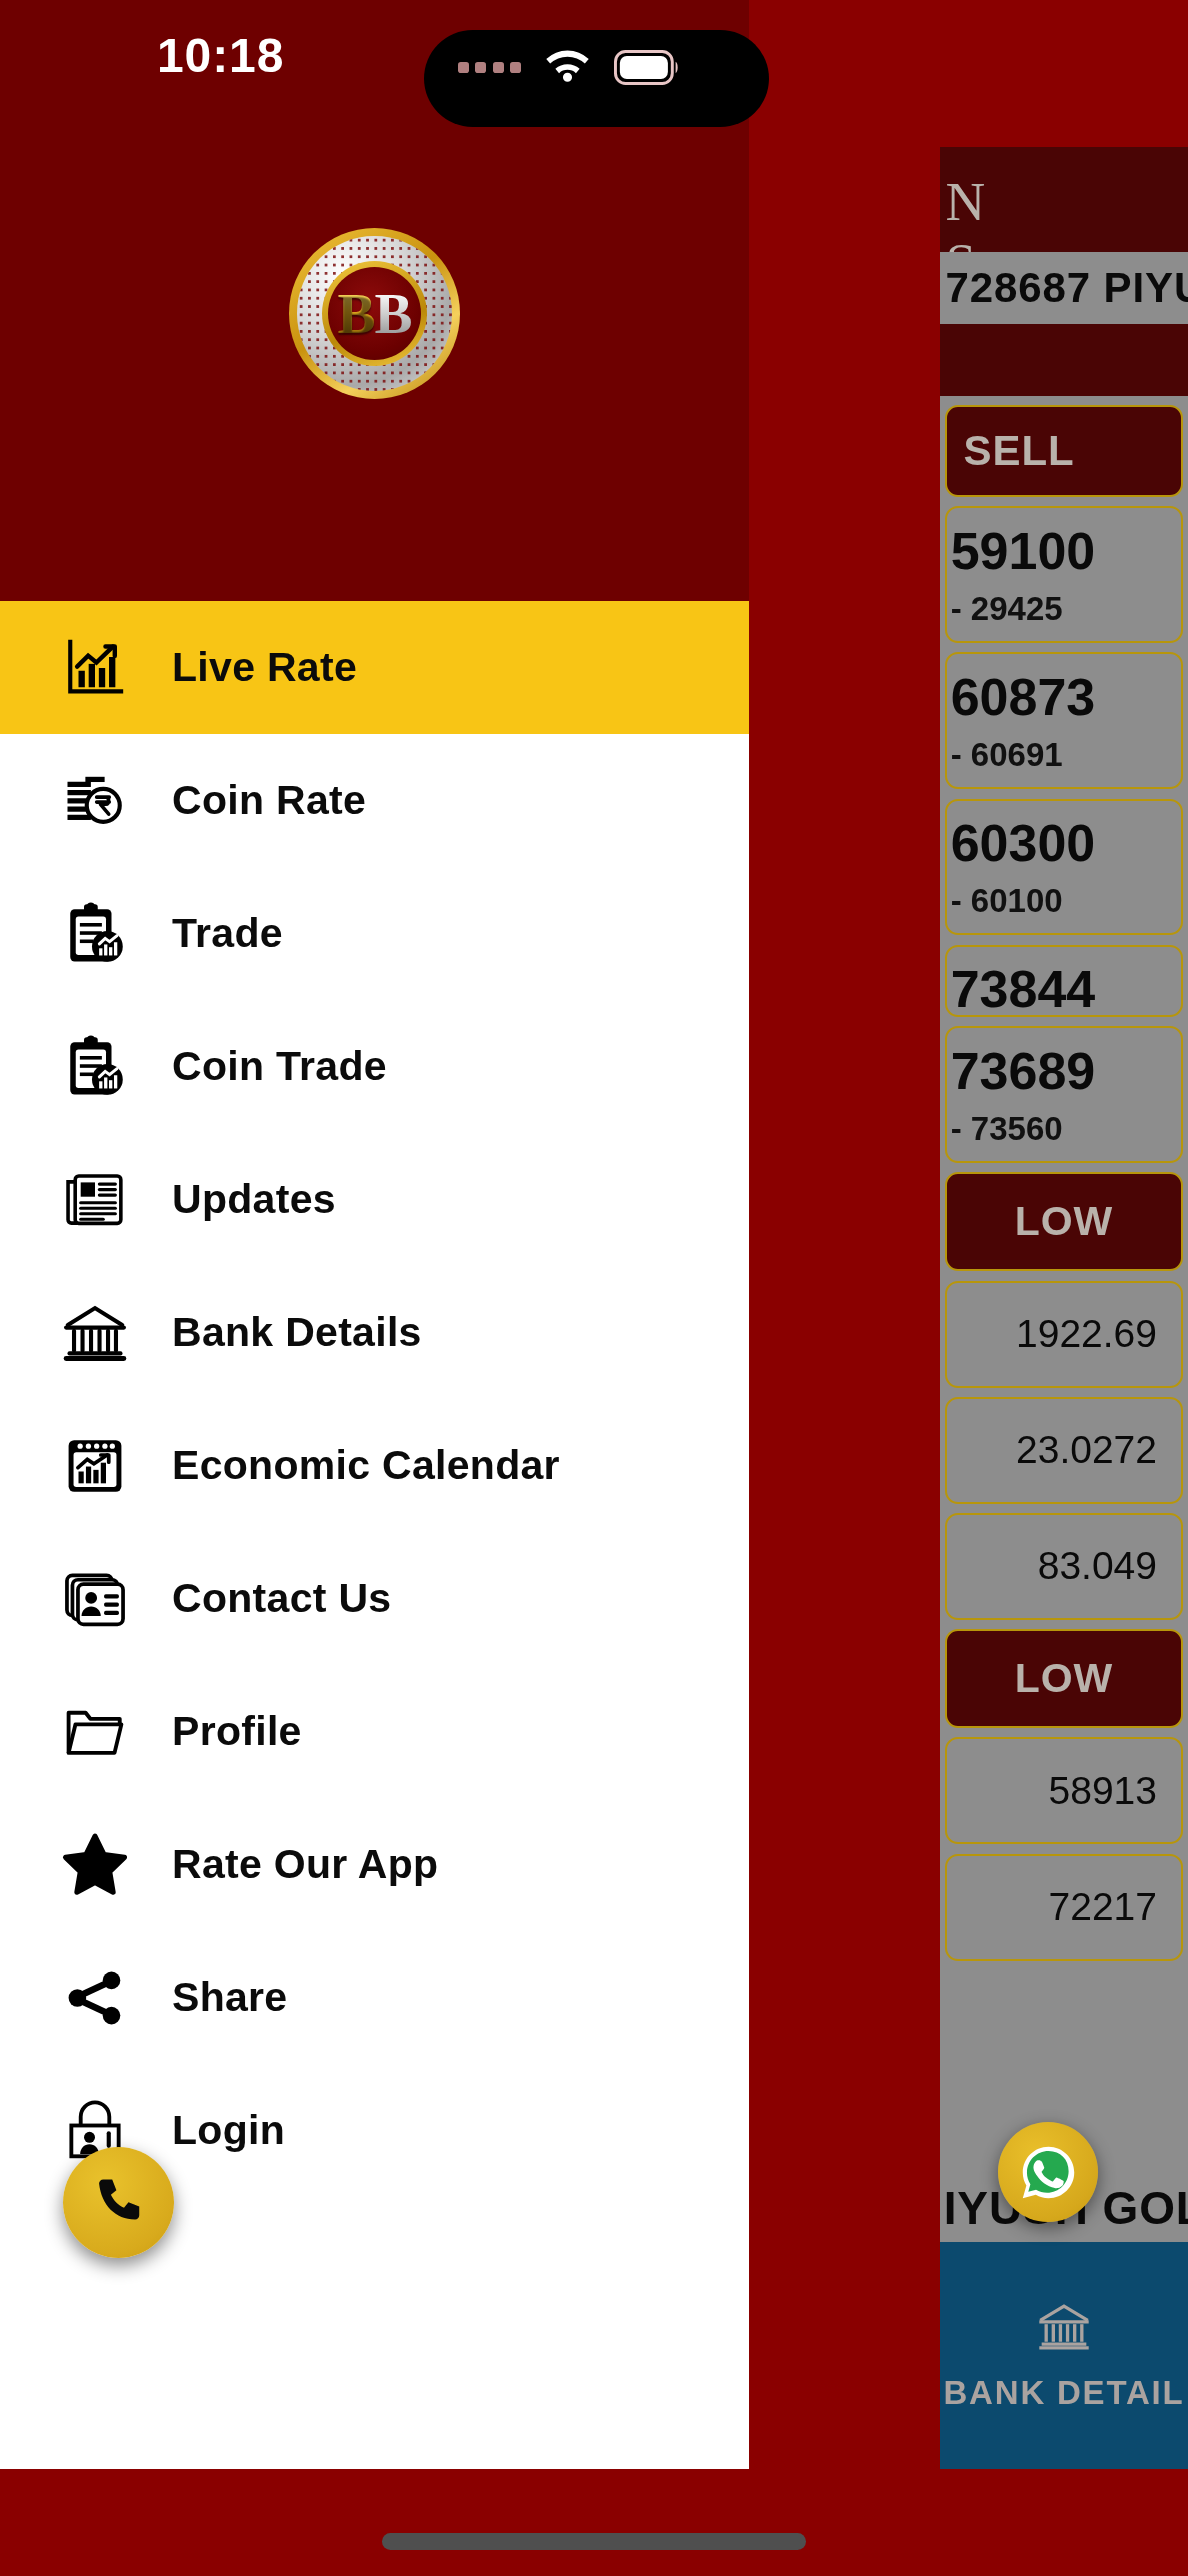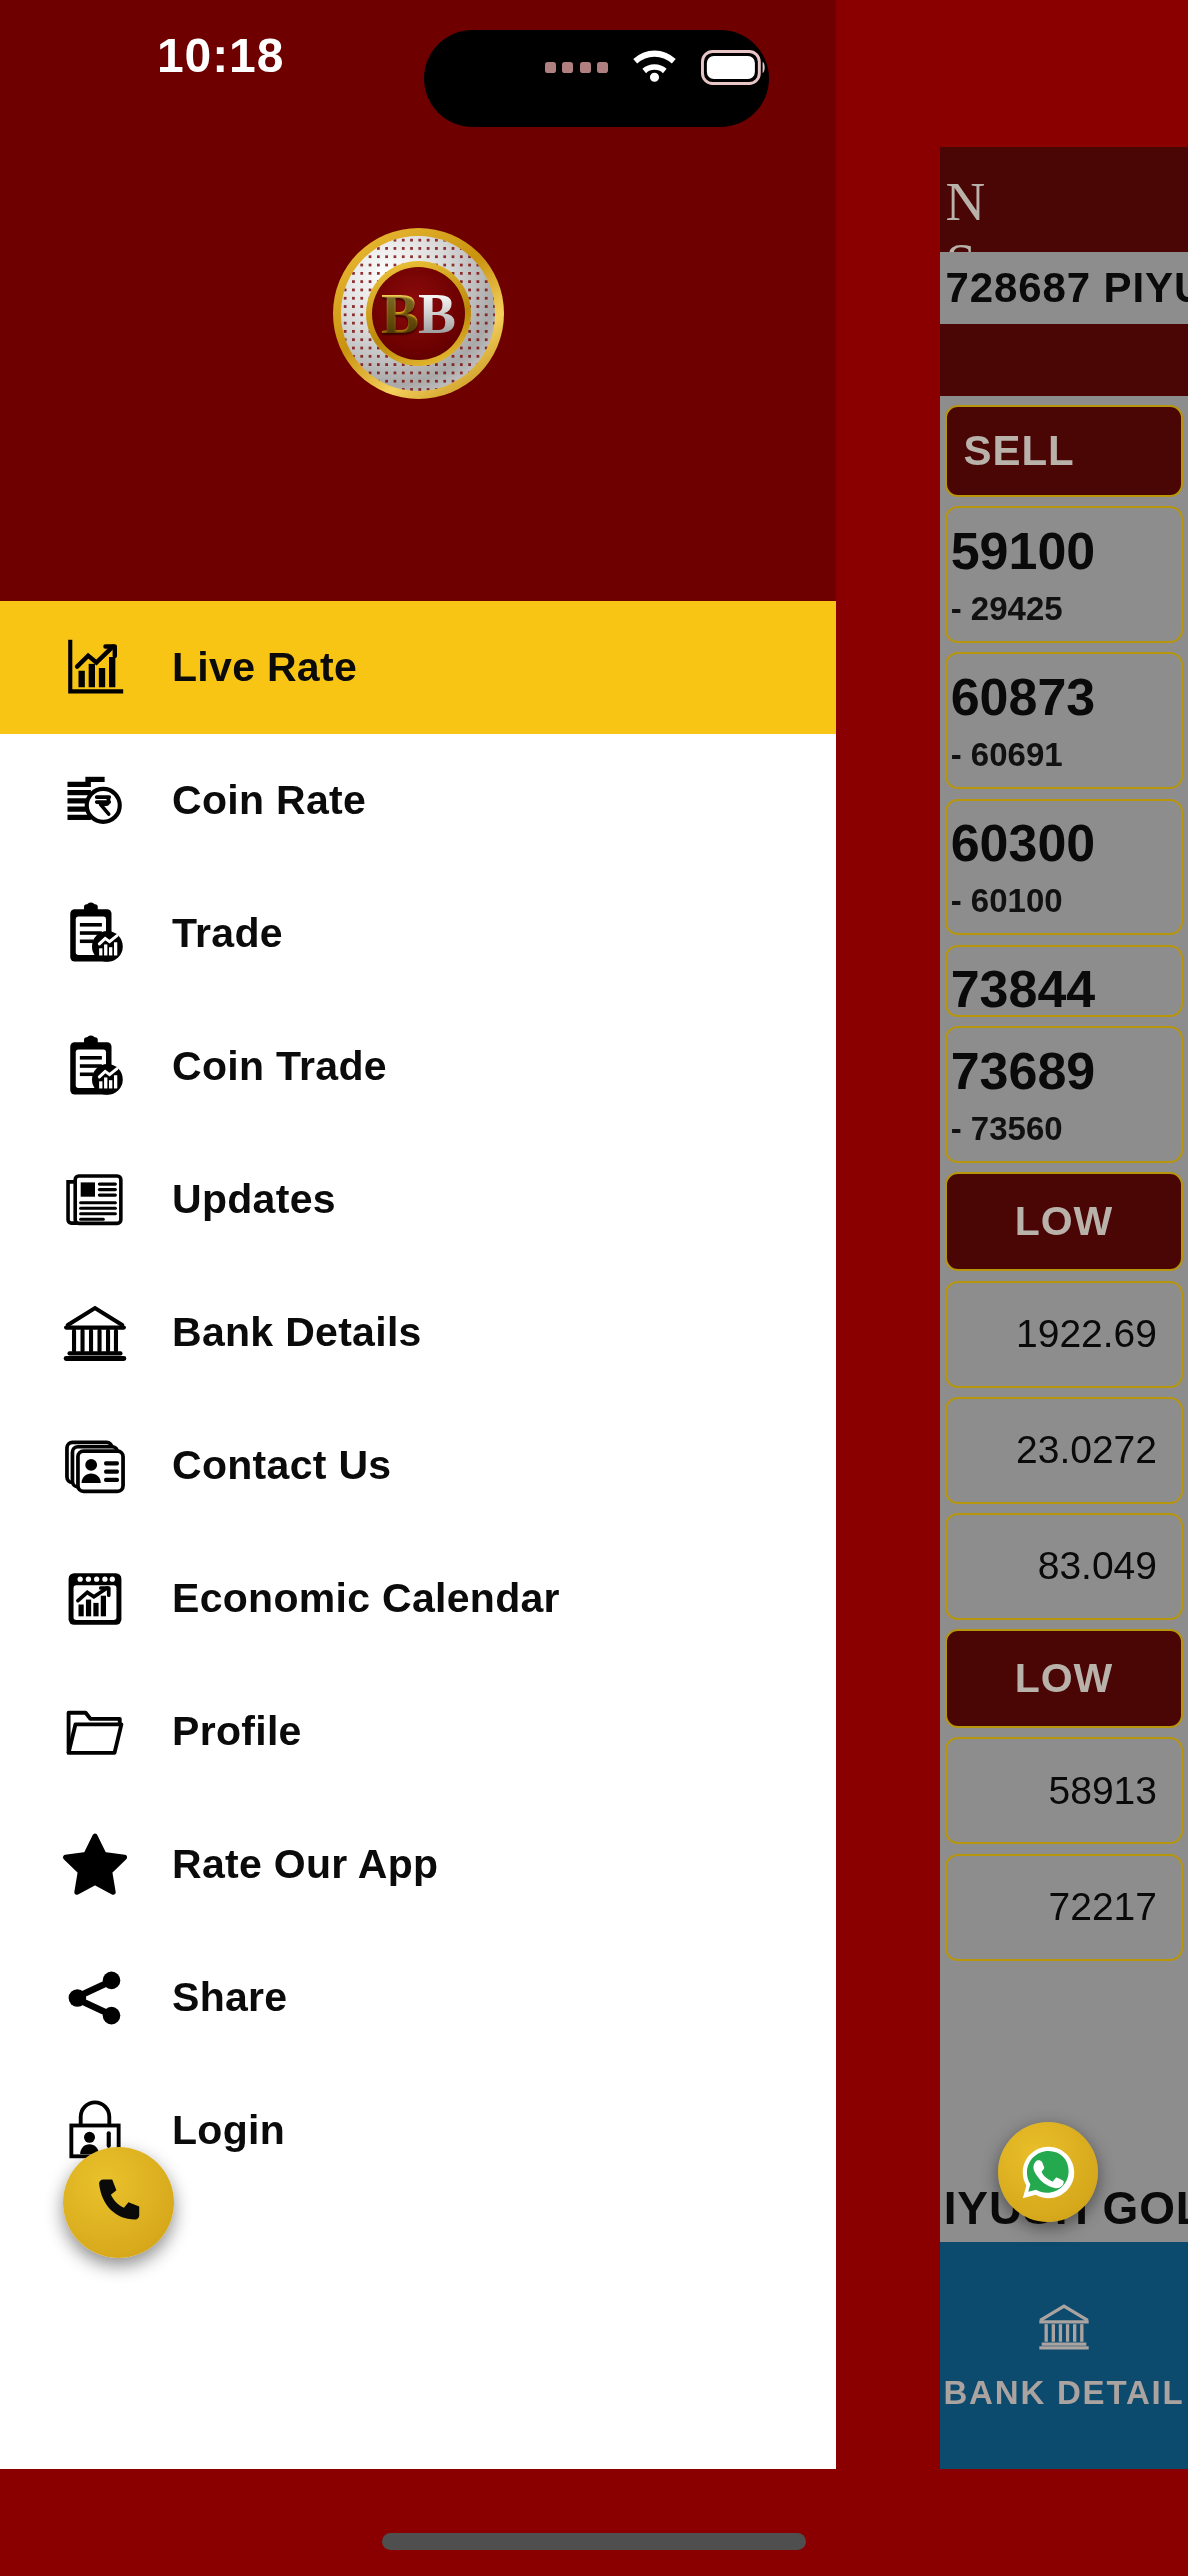--- a/index.html
+++ b/index.html
@@ -76,21 +76,21 @@
   
   #wa-fab {
     position:absolute; left:998px; top:2122px; width:100px; height:100px;
     border-radius:50%; background:radial-gradient(circle at 38% 32%, #e9bf2a, #d6a81c 70%, #c89a12 100%);
     box-shadow:0 5.5px 16.6px rgba(0,0,0,.45);
     display:flex; align-items:center; justify-content:center;
   }
 
   
   #drawer {
-    position:absolute; left:0; top:0; width:836px; height:2469px;
+    position:absolute; left:0; top:0; width:749px; height:2469px;
     background:#ffffff; z-index:5;
   }
   #drawer-header {
     height:601px; background:#6e0000; position:relative;
   }
   .statusbar {
     position:absolute; left:0; right:0; top:0; height:101px;
   }
   .sb-time {
     position:absolute; left:157px; top:28px; color:#fff;
@@ -435,38 +435,20 @@
             <line x1="19.4" y1="11.2" x2="19.4" y2="18.2"></line>
             <line x1="3" y1="19.2" x2="21" y2="19.2"></line>
             <line x1="1.8" y1="21" x2="22.2" y2="21" stroke-width="1.7"></line>
           </svg>
         </span>
         <span class="menu-label">Bank Details</span>
       </div>
 
       <div class="menu-item">
         <span class="menu-icon">
-          <svg width="66" height="66" viewBox="0 0 24 24" fill="none" stroke="#000" stroke-width="1.35">
-            <rect x="1.8" y="3.4" width="16.4" height="14.6" rx="2" fill="#fff"></rect>
-            <rect x="3.8" y="5" width="16.4" height="14.6" rx="2" fill="#fff"></rect>
-            <rect x="5.8" y="6.6" width="16.4" height="14.6" rx="2" fill="#fff"></rect>
-            <g stroke="none" fill="#000">
-              <circle cx="10.6" cy="11.6" r="2.15"></circle>
-              <path d="M7.1 18.2c0-2.1 1.6-3.5 3.5-3.5s3.5 1.4 3.5 3.5z"></path>
-              <rect x="15.3" y="10.3" width="5.4" height="1.5" rx="0.6"></rect>
-              <rect x="15.3" y="13.3" width="5.4" height="1.5" rx="0.6"></rect>
-              <rect x="15.3" y="16.3" width="5.4" height="1.5" rx="0.6"></rect>
-            </g>
-          </svg>
-        </span>
-        <span class="menu-label">Contact Us</span>
-      </div>
-
-      <div class="menu-item">
-        <span class="menu-icon">
           <svg width="66" height="66" viewBox="0 0 24 24">
             <rect x="2.4" y="2.6" width="19.2" height="18.8" rx="2" fill="#000"></rect>
             <rect x="4.2" y="7" width="15.6" height="12.6" rx="1" fill="#fff"></rect>
             <circle cx="6.6" cy="4.8" r="0.95" fill="#fff"></circle>
             <circle cx="9.6" cy="4.8" r="0.95" fill="#fff"></circle>
             <circle cx="12.6" cy="4.8" r="0.95" fill="#fff"></circle>
             <circle cx="15.6" cy="4.8" r="0.95" fill="#fff"></circle>
             <circle cx="18.3" cy="4.8" r="0.95" fill="#fff"></circle>
             <rect x="6" y="14" width="1.9" height="4.3" fill="#000"></rect>
             <rect x="8.7" y="12.2" width="1.9" height="6.1" fill="#000"></rect>
@@ -474,20 +456,38 @@
             <rect x="14.1" y="10.8" width="1.9" height="7.5" fill="#000"></rect>
             <path d="M5.8 12.6 L9.2 9.6 L11.6 11.2 L16.4 8" stroke="#000" stroke-width="1.35" fill="none" stroke-linecap="round"></path>
             <path d="M14.1 8 H17 V10.6" stroke="#000" stroke-width="1.35" fill="none" stroke-linecap="round" stroke-linejoin="round"></path>
           </svg>
         </span>
         <span class="menu-label">Economic Calendar</span>
       </div>
 
       <div class="menu-item">
         <span class="menu-icon">
+          <svg width="66" height="66" viewBox="0 0 24 24" fill="none" stroke="#000" stroke-width="1.35">
+            <rect x="1.8" y="3.4" width="16.4" height="14.6" rx="2" fill="#fff"></rect>
+            <rect x="3.8" y="5" width="16.4" height="14.6" rx="2" fill="#fff"></rect>
+            <rect x="5.8" y="6.6" width="16.4" height="14.6" rx="2" fill="#fff"></rect>
+            <g stroke="none" fill="#000">
+              <circle cx="10.6" cy="11.6" r="2.15"></circle>
+              <path d="M7.1 18.2c0-2.1 1.6-3.5 3.5-3.5s3.5 1.4 3.5 3.5z"></path>
+              <rect x="15.3" y="10.3" width="5.4" height="1.5" rx="0.6"></rect>
+              <rect x="15.3" y="13.3" width="5.4" height="1.5" rx="0.6"></rect>
+              <rect x="15.3" y="16.3" width="5.4" height="1.5" rx="0.6"></rect>
+            </g>
+          </svg>
+        </span>
+        <span class="menu-label">Contact Us</span>
+      </div>
+
+      <div class="menu-item">
+        <span class="menu-icon">
           <svg width="66" height="66" viewBox="0 0 24 24" fill="none" stroke="#000" stroke-width="1.4" stroke-linejoin="round">
             <path d="M2.4 19.6 V5 H8.6 L10.3 7.2 H21 V9.2"></path>
             <path d="M2.4 19.6 L4.9 9.2 H21.6 L19.1 19.6 Z" fill="#fff"></path>
           </svg>
         </span>
         <span class="menu-label">Profile</span>
       </div>
 
       <div class="menu-item">
         <span class="menu-icon">

